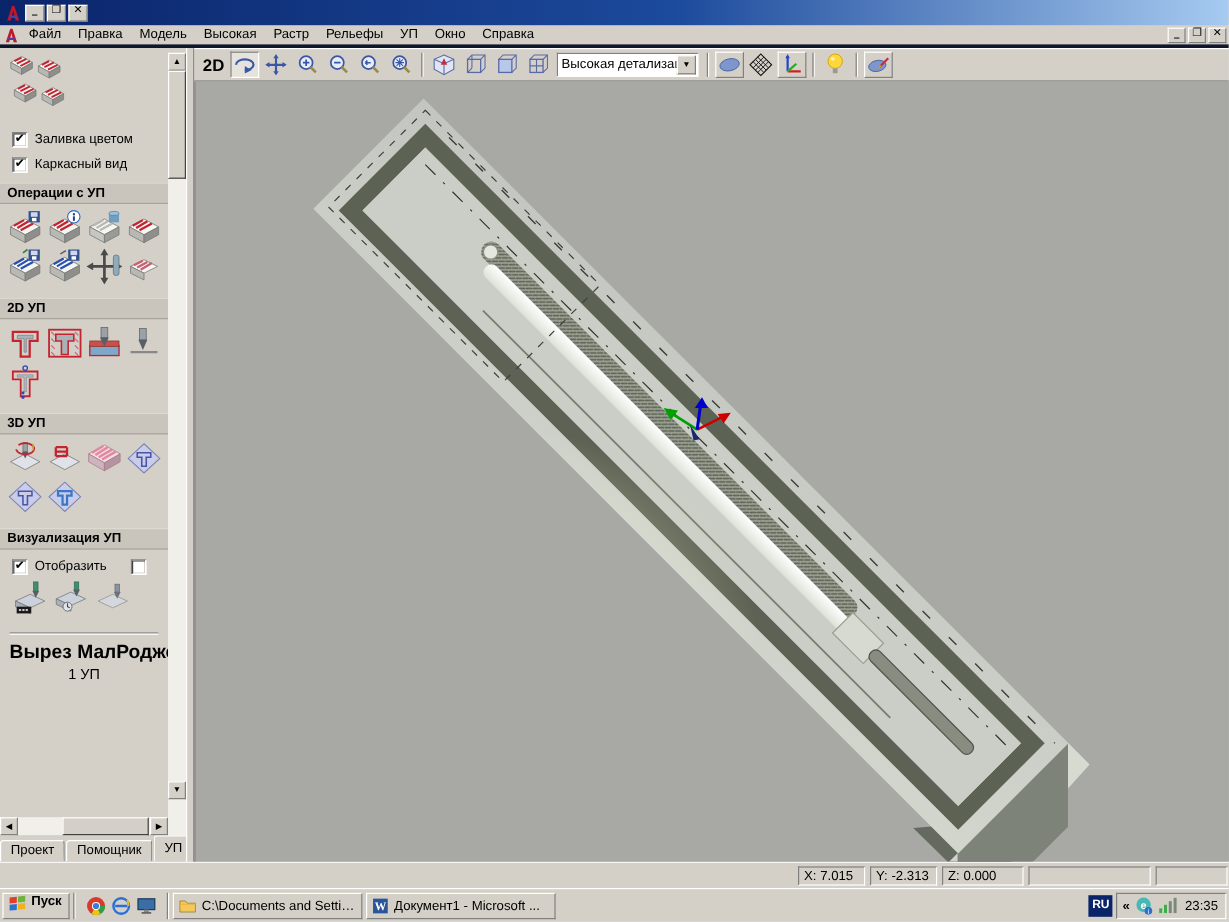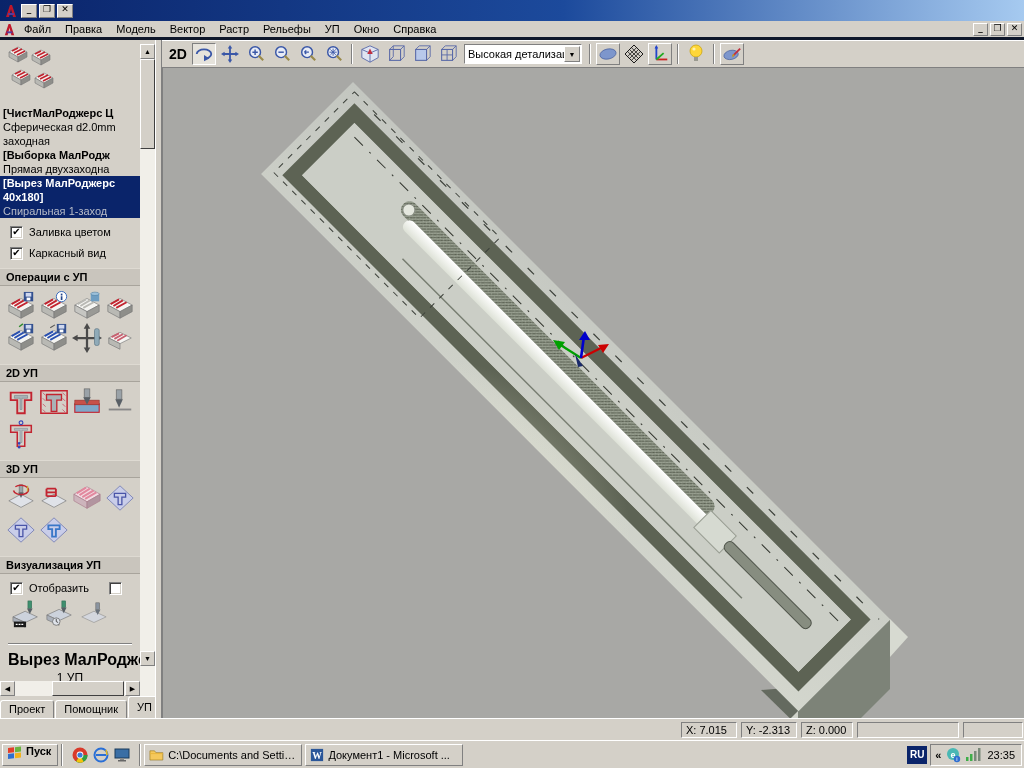--- a/index.html
+++ b/index.html
@@ -67,21 +67,21 @@
 
   
   .tabs { position:absolute; left:0; bottom:0; width:155px; height:22px; display:flex; align-items:flex-end; }
   .tab { height:18px; line-height:17px; padding:0 8px; background:#d4d0c8; border:1px solid #808080; border-bottom:none; border-top-left-radius:3px; border-top-right-radius:3px; border-left-color:#fff; border-top-color:#fff; margin-right:1px; }
   .tab.active { height:22px; line-height:20px; border-bottom:1px solid #d4d0c8; position:relative; z-index:2; }
 
   
   .statusbar { height:22px; background:#d4d0c8; border-top:1px solid #fff; display:flex; align-items:center; gap:4px; padding:0 1px; }
   .statusbar .grow { flex:1; }
   .scell { height:16px; line-height:15px; padding:0 4px; border:1px solid; border-color:#808080 #fff #fff #808080; white-space:nowrap; }
-  .scell.c1{width:56px;} .scell.c2{width:56px;} .scell.c3{width:52px;} .scell.c4{width:102px;} .scell.c5{width:60px;}
+  .scell.c1{width:56px;} .scell.c2{width:56px;} .scell.c3{width:68px;} .scell.c4{width:102px;} .scell.c5{width:60px;}
 
   
   .taskbar { height:28px; background:#d4d0c8; border-top:1px solid #fff; display:flex; align-items:center; padding:0 2px; gap:3px; }
   .start-btn { height:22px; display:flex; align-items:flex-start; gap:3px; padding:0 6px 0 4px; font-weight:bold; font-size:11px; }
   .ql { display:flex; align-items:center; gap:5px; padding:0 6px; }
   .tb-div { width:2px; height:22px; border-left:1px solid #808080; border-right:1px solid #fff; }
   .task-btn { width:158px; height:22px; display:flex; align-items:center; gap:4px; padding:0 4px; white-space:nowrap; overflow:hidden; }
   .task-btn.active { border:1px solid; border-color:#808080 #fff #fff #808080; background:#e8e5de; font-weight:bold; }
   .task-btn .tlabel { overflow:hidden; text-overflow:ellipsis; }
   .tb-grow { flex:1; }
@@ -113,21 +113,21 @@
   </div>
 
   <div class="menubar">
     <svg width="15" height="15" viewBox="0 0 16 16">
       <path d="M3 14 L7 2 L9 2 L13 14 L10 14 L8 6 L6 14 Z" fill="#c0172b"></path>
       <path d="M5 10 h6 v2 h-6 z" fill="#5a3a9a"></path>
     </svg>
     <span class="menu-item">Файл</span>
     <span class="menu-item">Правка</span>
     <span class="menu-item">Модель</span>
-    <span class="menu-item">Вектор</span>
+    <span class="menu-item">Высокая</span>
     <span class="menu-item">Растр</span>
     <span class="menu-item">Рельефы</span>
     <span class="menu-item">УП</span>
     <span class="menu-item">Окно</span>
     <span class="menu-item">Справка</span>
     <span class="spacer"></span>
     <div class="winbtn small raised2">
         <span>_</span>
       </div>
     <div class="winbtn small raised2">
@@ -167,30 +167,20 @@
               <g transform="translate(27,27)">
                 <polygon points="9,0 18,5 9,10 0,5" fill="#f3f3f0"></polygon>
                   <path d="M3,4 L9,1 M5,6 L13,2 M8,8 L16,4" stroke="#c22430" stroke-width="1.6" fill="none"></path>
                 <polygon points="0,5 9,10 9,15 0,10" fill="#b9b9b4"></polygon>
                   <polygon points="18,5 9,10 9,15 18,10" fill="#8e8e8a"></polygon>
               </g>
             </g>
           </svg>
         </div>
 
-        <div>
-          <div class="tp-line bold">[ЧистМалРоджерс Ц</div>
-          <div class="tp-line">Сферическая d2.0mm</div>
-          <div class="tp-line">заходная</div>
-          <div class="tp-line bold">[Выборка МалРодж</div>
-          <div class="tp-line">Прямая двухзаходна</div>
-          <div class="tp-line bold sel">[Вырез МалРоджерс</div>
-          <div class="tp-line bold sel">40x180]</div>
-          <div class="tp-line sel dim">Спиральная 1-заход</div>
-        </div>
 
         <div class="chk-row">
           <span class="chk">✔</span>
           <span>Заливка цветом</span>
         </div>
         <div class="chk-row">
           <span class="chk">✔</span>
           <span>Каркасный вид</span>
         </div>
 

